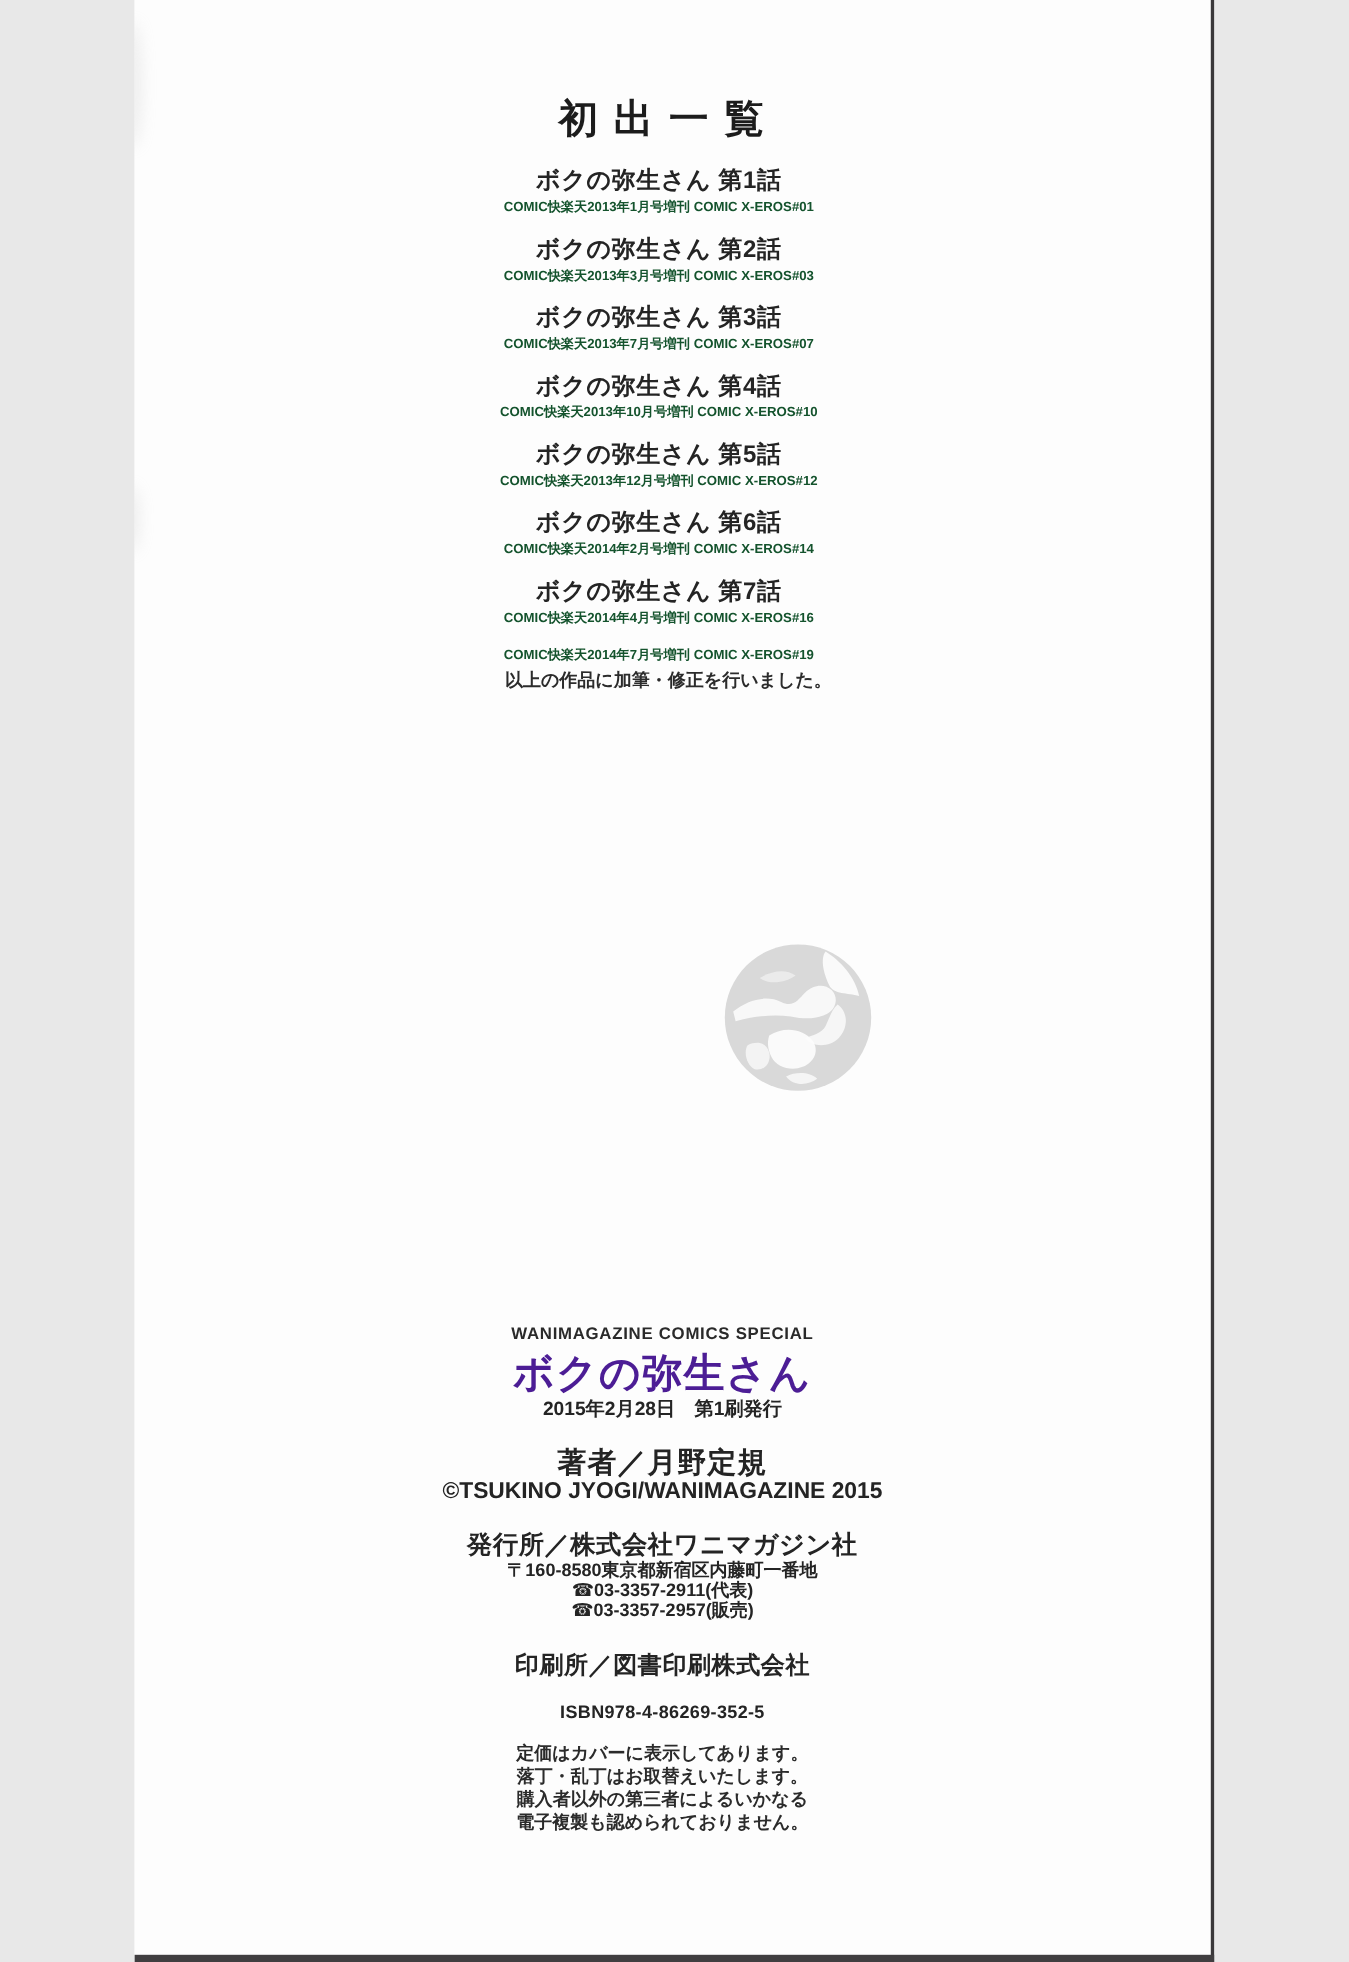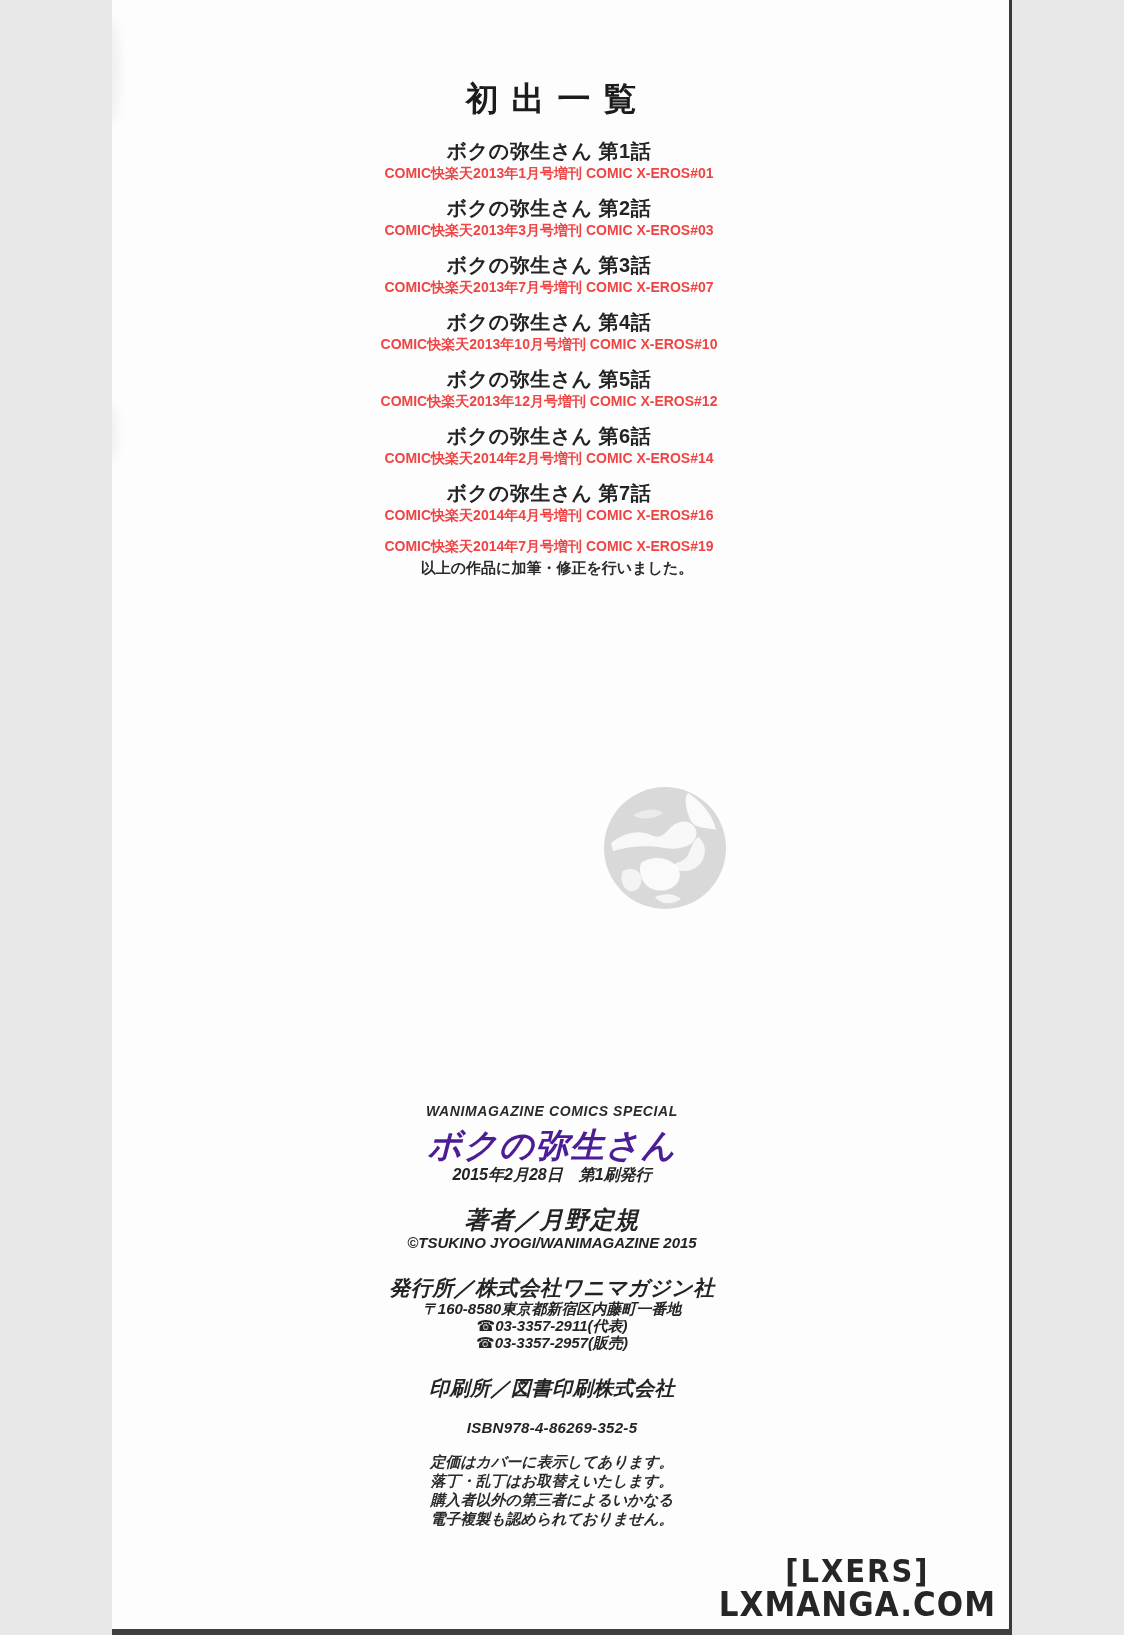--- a/index.html
+++ b/index.html
@@ -24,42 +24,42 @@
   .entries{
     position:absolute;top:138px;left:0;right:26px;
     display:flex;flex-direction:column;align-items:center;gap:12px;
   }
   .entry{text-align:center;}
   .entry-title{
     font-size:20px;font-weight:bold;color:#242424;
     line-height:26px;letter-spacing:0.5px;
   }
   .entry-source{
-    font-size:14px;font-weight:bold;color:#ef4444;
+    font-size:11px;font-weight:bold;color:#14532d;
     line-height:19px;letter-spacing:0px;
   }
   .revision-note{
     position:absolute;top:559px;left:16px;right:26px;
     text-align:center;
     font-size:15px;font-weight:bold;color:#2b2b2b;line-height:18px;
   }
   
   .logo-wrap{
     position:absolute;left:491px;top:785px;width:125px;height:125px;
   }
   
   .colophon{
     position:absolute;top:1103px;left:0;right:20px;
-    text-align:center;color:#242424;font-style:italic;
+    text-align:center;color:#242424;
   }
   .imprint{font-size:14px;font-weight:bold;letter-spacing:0.6px;line-height:16px;margin-bottom:5px;color:#2a2a2a;}
   .book-title{font-size:34px;font-weight:bold;line-height:42px;letter-spacing:1px;color:#4c1d95;}
   .print-date{font-size:16px;font-weight:bold;line-height:18px;margin-bottom:22px;}
   .author{font-size:24px;font-weight:bold;line-height:28px;letter-spacing:1px;}
-  .copyright{font-size:15px;font-weight:bold;line-height:17px;margin-bottom:25px;}
+  .copyright{font-size:19px;font-weight:bold;line-height:17px;margin-bottom:25px;}
   .publisher{font-size:20px;font-weight:bold;line-height:23px;letter-spacing:0.5px;}
   .publishing-house{font-size:21px;font-weight:bold;line-height:24px;letter-spacing:0.5px;}
   .address{font-size:15px;font-weight:bold;line-height:17px;}
   .phone{font-size:15px;font-weight:bold;line-height:17px;}
   .printer{font-size:20px;font-weight:bold;line-height:24px;letter-spacing:0.5px;margin-top:25px;}
   .isbn{font-size:15px;font-weight:bold;line-height:18px;margin-top:19px;letter-spacing:0.3px;}
   .legal{margin-top:15px;}
   .legal-line{font-size:15px;font-weight:bold;line-height:19px;color:#2b2b2b;}
   
   .watermark{
@@ -155,21 +155,17 @@
     <div class="isbn">ISBN978-4-86269-352-5</div>
 
     <div class="legal">
       <div class="legal-line">定価はカバーに表示してあります。</div>
       <div class="legal-line">落丁・乱丁はお取替えいたします。</div>
       <div class="legal-line">購入者以外の第三者によるいかなる</div>
       <div class="legal-line">電子複製も認められておりません。</div>
     </div>
   </div>
 
-  <div class="watermark">
-    <div class="wm-line1">[LXERS]</div>
-    <div class="wm-line2">LXMANGA.COM</div>
-  </div>
 
   <div class="edge-right"></div>
   <div class="edge-bottom"></div>
 
 </div>
 
 </body></html>

